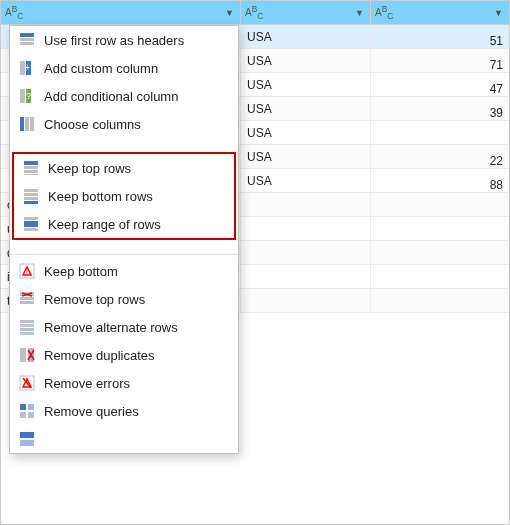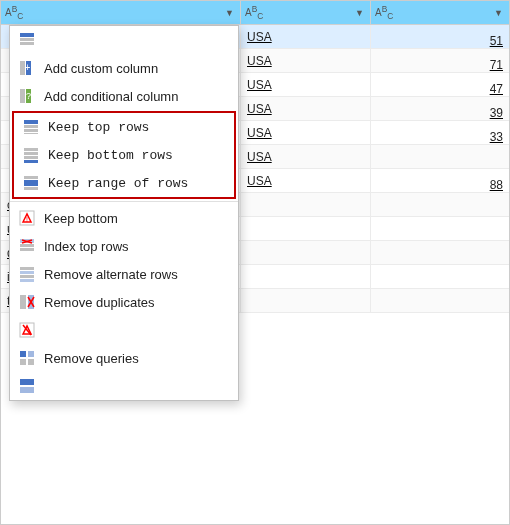--- a/index.html
+++ b/index.html
@@ -75,21 +75,20 @@
       color: #555;
       padding: 1px 2px;
     }
     .table-body {
       background: white;
     }
     .table-row {
       display: flex;
       height: 24px;
       border-bottom: 1px solid #ebebeb;
-      text-decoration: underline;
     }
     .table-row:nth-child(even) {
       background: #fafafa;
     }
     .table-row.highlighted {
       background: #ddeeff;
     }
     .cell-period {
       width: 240px;
       padding: 0 6px;
@@ -200,25 +199,25 @@
           <div class="cell-units">47</div>
         </div>
         <div class="table-row">
           <div class="cell-period"></div>
           <div class="cell-country">USA</div>
           <div class="cell-units">39</div>
         </div>
         <div class="table-row">
           <div class="cell-period"></div>
           <div class="cell-country">USA</div>
-          <div class="cell-units">33</div>
-        </div>
-        <div class="table-row">
-          <div class="cell-period"></div>
-          <div class="cell-country">USA</div>
+        </div>
+        <div class="table-row">
+          <div class="cell-period"></div>
+          <div class="cell-country">USA</div>
+          <div class="cell-units">22</div>
         </div>
         <div class="table-row">
           <div class="cell-period"></div>
           <div class="cell-country">USA</div>
           <div class="cell-units">88</div>
         </div>
         <div class="table-row">
           <div class="cell-period">onsect...</div>
           <div class="cell-country"></div>
           <div class="cell-units"></div>
@@ -249,20 +248,21 @@
   <div class="dropdown-menu" id="dropdown-menu">
 
   <div class="menu-item">
         <span class="menu-icon">
           <svg width="16" height="16" viewBox="0 0 16 16" fill="none">
             <rect x="1" y="1" width="14" height="4" fill="#4472C4"></rect>
             <rect x="1" y="6" width="14" height="3" fill="#BFBFBF"></rect>
             <rect x="1" y="10" width="14" height="3" fill="#BFBFBF"></rect>
           </svg>
         </span>
+        <span>Use first row as headers</span>
       </div>
       <div class="menu-item">
         <span class="menu-icon">
           <svg width="16" height="16" viewBox="0 0 16 16" fill="none">
             <rect x="1" y="1" width="5" height="14" fill="#BFBFBF"></rect>
             <rect x="7" y="1" width="5" height="14" fill="#4472C4"></rect>
             <text x="8.5" y="11" font-size="10" fill="white" text-anchor="middle">+</text>
           </svg>
         </span>
         <span>Add custom column</span>
@@ -270,21 +270,31 @@
       <div class="menu-item">
         <span class="menu-icon">
           <svg width="16" height="16" viewBox="0 0 16 16" fill="none">
             <rect x="1" y="1" width="5" height="14" fill="#BFBFBF"></rect>
             <rect x="7" y="1" width="5" height="14" fill="#70AD47"></rect>
             <text x="9.5" y="11" font-size="9" fill="white" text-anchor="middle">?</text>
           </svg>
         </span>
         <span>Add conditional column</span>
       </div>
-      <div style="border: 2px solid rgb(192, 0, 0); margin: 1px 2px; font-family: Liberation Mono, monospace;">
+      <div class="menu-item">
+        <span class="menu-icon">
+          <svg width="16" height="16" viewBox="0 0 16 16" fill="none">
+            <rect x="1" y="1" width="4" height="14" fill="#4472C4"></rect>
+            <rect x="6" y="1" width="4" height="14" fill="#BFBFBF"></rect>
+            <rect x="11" y="1" width="4" height="14" fill="#BFBFBF"></rect>
+          </svg>
+        </span>
+        <span>Choose columns</span>
+      </div>
+      <div style="border: 2px solid rgb(192, 0, 0); margin: 14px 2px;">
         <div class="menu-item">
           <span class="menu-icon">
             <svg width="16" height="16" viewBox="0 0 16 16" fill="none">
               <rect x="1" y="1" width="14" height="4" fill="#4472C4"></rect>
               <rect x="1" y="6" width="14" height="3" fill="#BFBFBF"></rect>
               <rect x="1" y="10" width="14" height="3" fill="#BFBFBF"></rect>
               <rect x="1" y="14" width="14" height="1" fill="#BFBFBF"></rect>
             </svg>
           </span>
           <span>Keep top rows</span>
@@ -325,21 +335,21 @@
       <div class="menu-item">
         <span class="menu-icon">
           <svg width="16" height="16" viewBox="0 0 16 16" fill="none">
             <rect x="1" y="1" width="14" height="4" fill="#4472C4" opacity="0.4"></rect>
             <line x1="3" y1="2" x2="13" y2="5" stroke="#FF0000" stroke-width="1.5"></line>
             <line x1="13" y1="2" x2="3" y2="5" stroke="#FF0000" stroke-width="1.5"></line>
             <rect x="1" y="6" width="14" height="3" fill="#BFBFBF"></rect>
             <rect x="1" y="10" width="14" height="3" fill="#BFBFBF"></rect>
           </svg>
         </span>
-        <span>Index top rows</span>
+        <span>Remove top rows</span>
       </div>
       <div class="menu-item">
         <span class="menu-icon">
           <svg width="16" height="16" viewBox="0 0 16 16" fill="none">
             <rect x="1" y="1" width="14" height="3" fill="#BFBFBF"></rect>
             <rect x="1" y="5" width="14" height="3" fill="#4472C4" opacity="0.4"></rect>
             <rect x="1" y="9" width="14" height="3" fill="#BFBFBF"></rect>
             <rect x="1" y="13" width="14" height="3" fill="#4472C4" opacity="0.4"></rect>
           </svg>
         </span>
@@ -357,20 +367,21 @@
         <span>Remove duplicates</span>
       </div>
       <div class="menu-item">
         <span class="menu-icon">
           <svg width="16" height="16" viewBox="0 0 16 16" fill="none">
             <rect x="1" y="1" width="14" height="14" fill="none" stroke="#BFBFBF"></rect>
             <path d="M4 12 L8 4 L12 12 Z" fill="none" stroke="#FF0000" stroke-width="1.5"></path>
             <line x1="4" y1="3" x2="12" y2="13" stroke="#FF0000" stroke-width="1.5"></line>
           </svg>
         </span>
+        <span>Remove errors</span>
       </div>
       <div class="menu-item">
         <span class="menu-icon">
           <svg width="16" height="16" viewBox="0 0 16 16" fill="none">
             <rect x="1" y="1" width="6" height="6" fill="#4472C4"></rect>
             <rect x="9" y="1" width="6" height="6" fill="#4472C4" opacity="0.5"></rect>
             <rect x="1" y="9" width="6" height="6" fill="#BFBFBF"></rect>
             <rect x="9" y="9" width="6" height="6" fill="#BFBFBF"></rect>
           </svg>
         </span>

